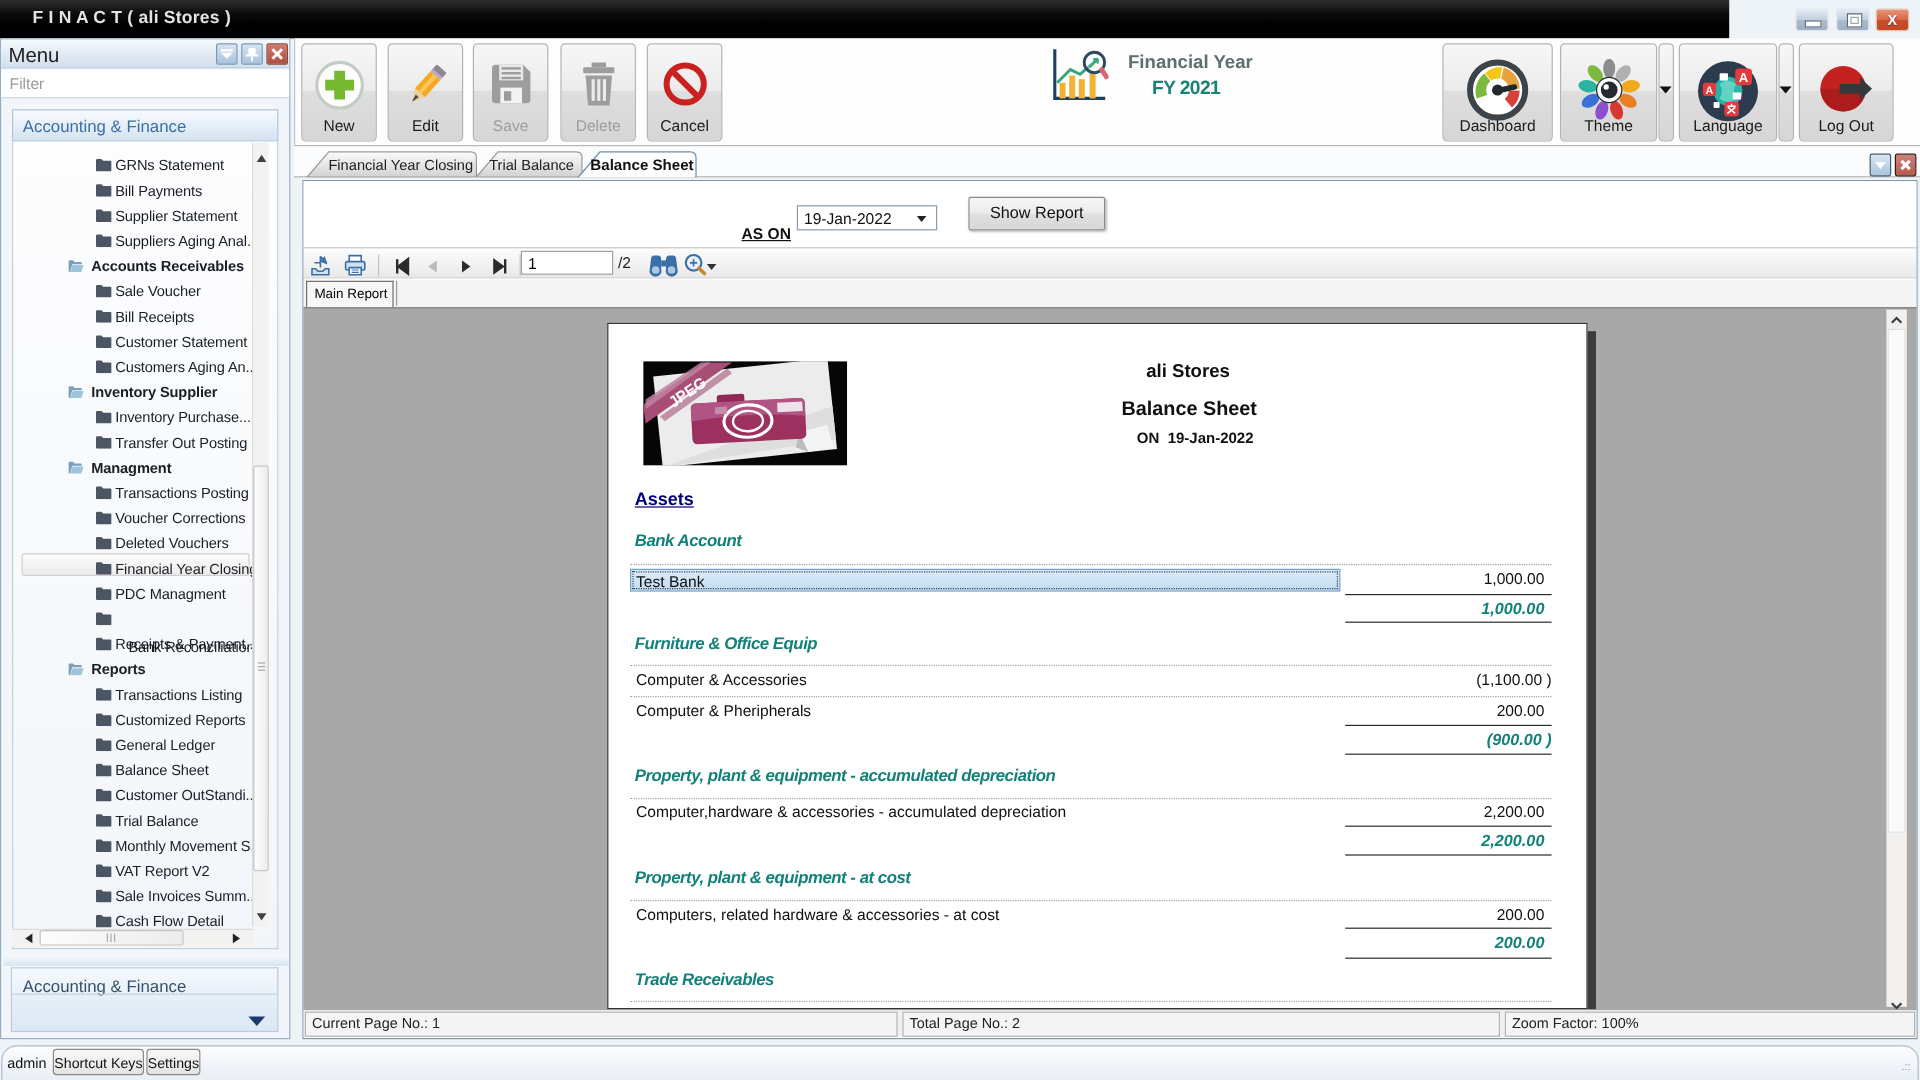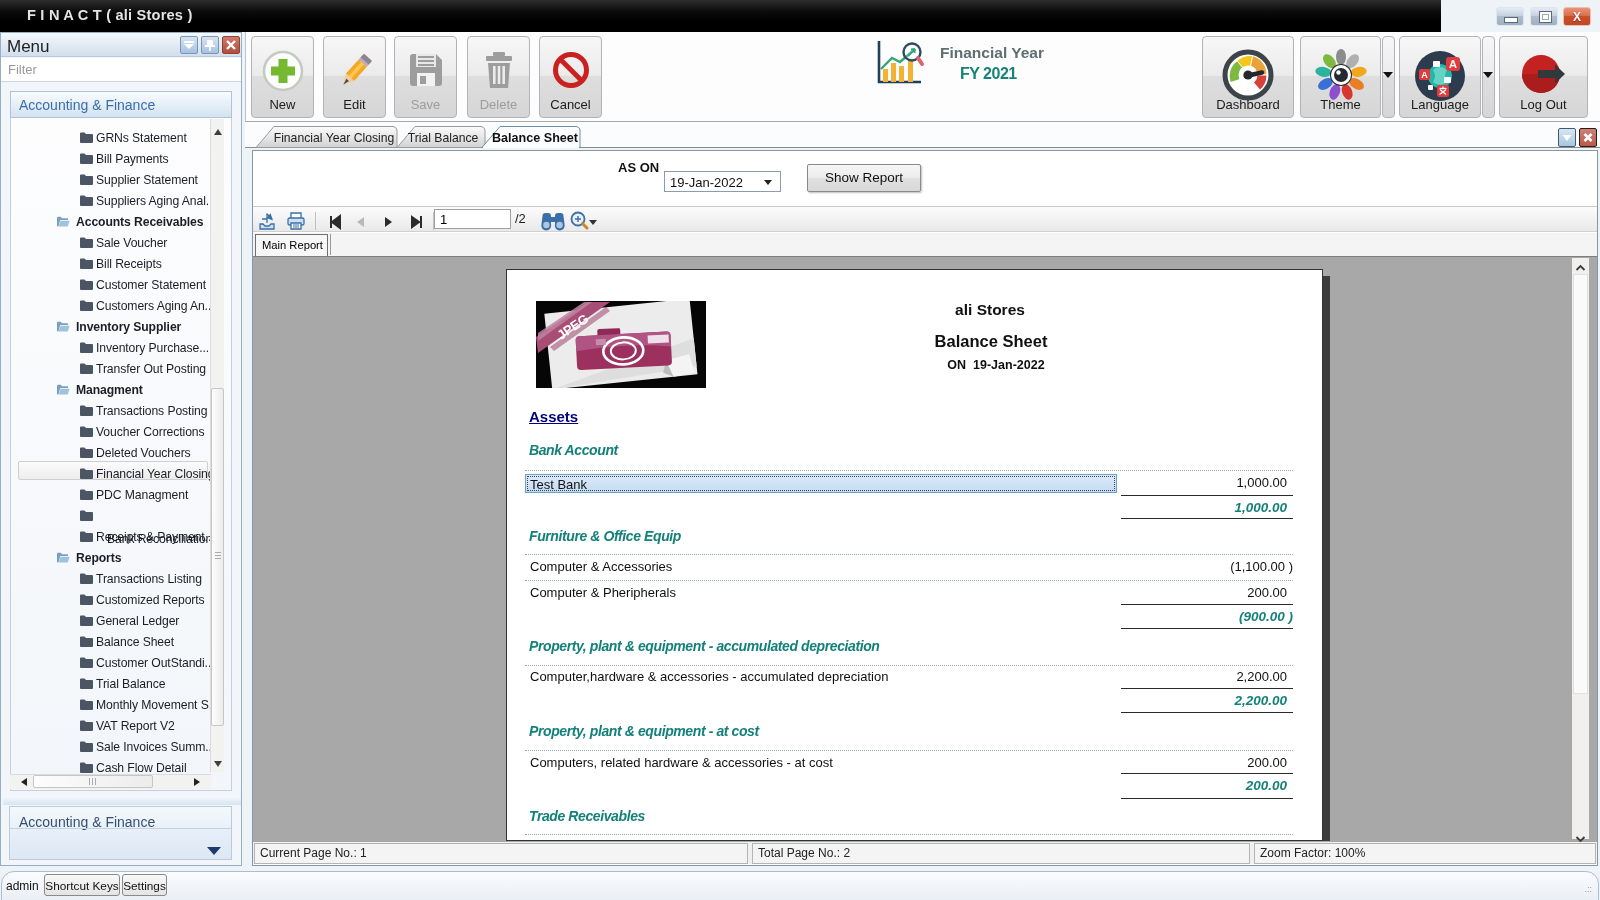--- a/index.html
+++ b/index.html
@@ -60,21 +60,21 @@
 #fytext1 { position:absolute; left:695px; top:12px; font-size:15.5px; font-weight:bold; color:#5d6f6f; }
 #fytext2 { position:absolute; left:715px; top:34px; font-size:16px; letter-spacing:-0.5px; font-weight:bold; color:#178278; }
 
 
 #tabbar { position:absolute; left:245px; top:122px; width:1355px; height:26px; background:#fbfcfd; }
 .tsbtn { position:absolute; top:6px; width:18px; height:19px; border-radius:2px; border:1px solid #8aa3c0; }
 
 
 #content { position:absolute; left:252px; top:150px; width:1346px; height:716px; background:#fff; border:1px solid #8696a6; }
 #params { position:absolute; left:0; top:0; width:1344px; height:55px; background:#fff; }
-#ason { position:absolute; left:365px; top:9px; font-size:13px; font-weight:bold; color:#111; }
+#ason { position:absolute; left:365px; top:36px; font-size:13px; font-weight:bold; color:#111;text-decoration:underline; }
 #combo { position:absolute; left:411px; top:20px; width:117px; height:21px; background:#fff; border:1px solid #8a9cad; }
 #combo .t { position:absolute; left:5px; top:3px; font-size:13px; color:#111; }
 #combo .a { position:absolute; right:8px; top:8px; width:0; height:0; border:4px solid transparent; border-top:5px solid #222; }
 #showbtn { position:absolute; left:554px; top:13px; width:114px; height:28px; border:1px solid #8a8a8a; border-radius:2px;
   background:linear-gradient(180deg,#f6f6f6 0%,#ececec 48%,#e0e0e0 52%,#d8d8d8 100%);
   font-size:13.5px; color:#111; text-align:center; line-height:26px; box-shadow:1px 1px 2px rgba(0,0,0,0.25); }
 #rtoolbar { position:absolute; left:0; top:55px; width:1344px; height:26px; background:linear-gradient(180deg,#fcfcfc,#e9e9e9); border-top:1px solid #c8c8c8; border-bottom:1px solid #d0d0d0; }
 #pagebox { position:absolute; left:181px; top:2px; width:77px; height:20px; background:#fff; border:1px solid #a0a0a0; font-size:13px; padding:2px 0 0 5px; }
 #mrtabrow { position:absolute; left:0; top:82px; width:1344px; height:23px; background:#f4f4f4; }
 #mrtab { position:absolute; left:2px; top:1px; width:73px; height:22px; background:#f7f7f7; border:1px solid #707070; border-bottom:none; font-size:11.2px; padding:4px 0 0 6px; white-space:nowrap; overflow:hidden; }
@@ -408,21 +408,21 @@
             <path d="M33 40.5 Q30 43 26.5 45.5"></path>
           </g>
         <rect x="31" y="28" width="7" height="6" rx="1" fill="#fff"></rect>
         <rect x="20" y="12" width="7" height="6" rx="1" fill="#fff"></rect>
         <rect x="15" y="36" width="5" height="5" rx="1" fill="#fff"></rect>
       </svg>
       <div class="lbl">Language</div>
     </div>
     <div class="bigbtn" style="left:1236px;width:13px;"></div>
       <div class="ddarrow" style="left:1237px;top:40px;border-width:5px;border-top-width:6px;"></div>
-    <div class="bigbtn" style="left:1253px;width:89px;">
+    <div class="bigbtn" style="left:1253px;width:79px;">
       <svg width="50" height="50" viewBox="0 0 50 50">
         <circle cx="22" cy="25" r="19" fill="#c42121"></circle>
         <path d="M3 25 A19 19 0 0 0 41 25" fill="#ab1c1c"></path>
         <rect x="19" y="21" width="17" height="8" fill="#33383c"></rect>
         <path d="M36 15.5 L46 25 L36 34.5 Z" fill="#33383c"></path>
       </svg>
       <div class="lbl">Log Out</div>
     </div>
 </div>
 

